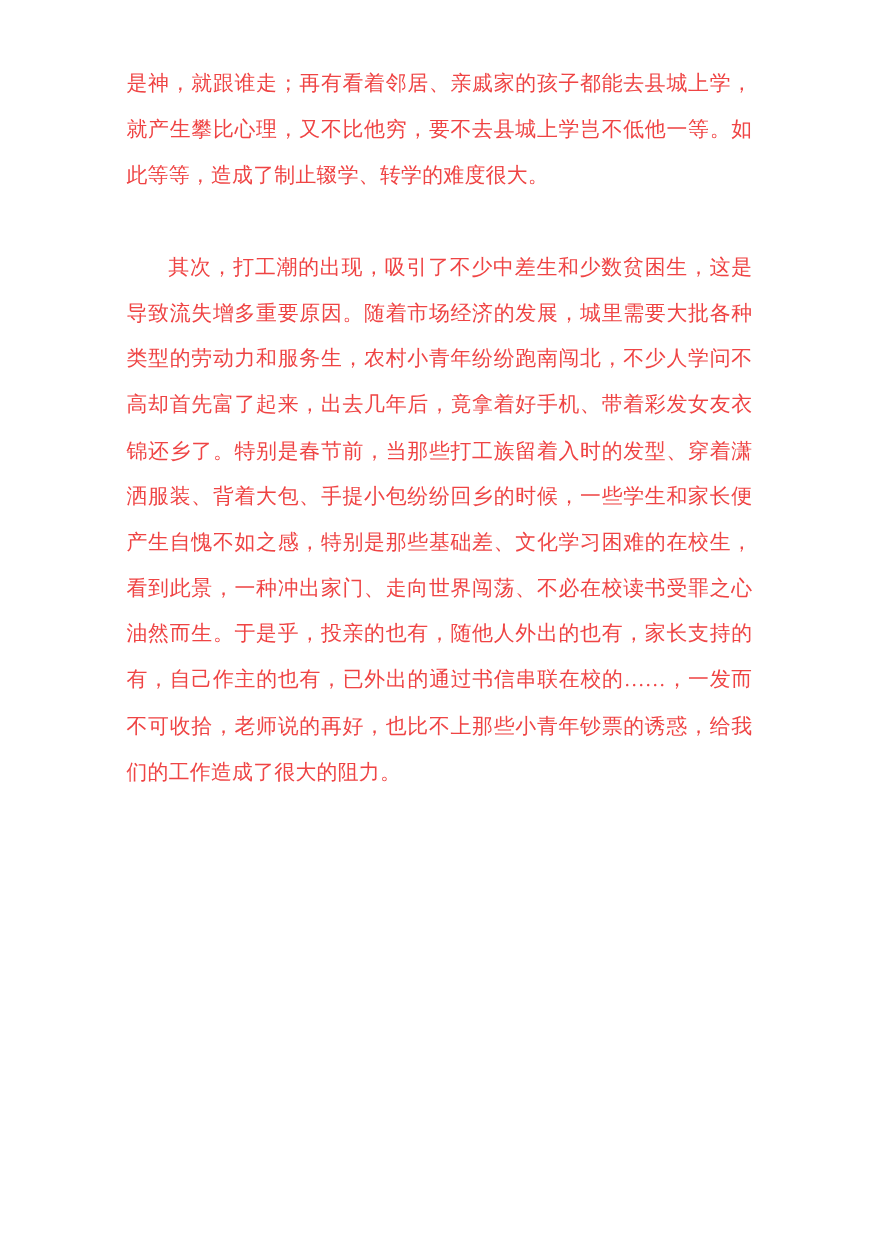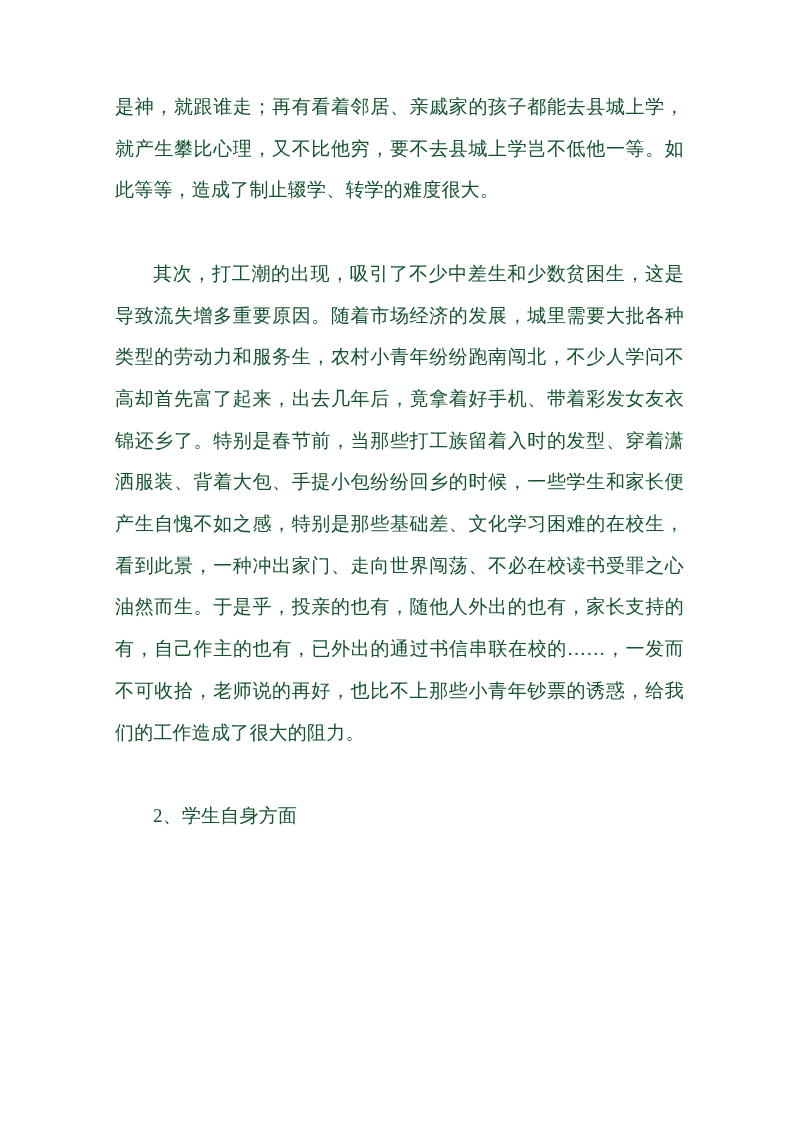--- a/index.html
+++ b/index.html
@@ -6,25 +6,25 @@
     margin: 0;
     padding: 0;
     background: #ffffff;
   }
   .page {
     position: relative;
     width: 793px;
     height: 1122px;
     background: #ffffff;
     box-sizing: border-box;
-    padding: 86px 109px 0 115px;
+    padding: 56px 109px 0 115px;
     overflow: hidden;
     font-family: "Liberation Serif", "DejaVu Serif", serif;
     font-size: 19px;
-    color: #14532d;
+    color: #ef4444;
     line-height: 41.7px;
   }
   .para {
     margin: 0 0 41.7px 0;
     text-align: justify;
     letter-spacing: 0.2px;
   }
   .para.indent {
     text-indent: 2em;
   }
@@ -33,15 +33,14 @@
   }
 </style>
 </head>
 <body>
 
 <div class="page">
   <p class="para">是神，就跟谁走；再有看着邻居、亲戚家的孩子都能去县城上学，就产生攀比心理，又不比他穷，要不去县城上学岂不低他一等。如此等等，造成了制止辍学、转学的难度很大。</p>
 
   <p class="para indent">其次，打工潮的出现，吸引了不少中差生和少数贫困生，这是导致流失增多重要原因。随着市场经济的发展，城里需要大批各种类型的劳动力和服务生，农村小青年纷纷跑南闯北，不少人学问不高却首先富了起来，出去几年后，竟拿着好手机、带着彩发女友衣锦还乡了。特别是春节前，当那些打工族留着入时的发型、穿着潇洒服装、背着大包、手提小包纷纷回乡的时候，一些学生和家长便产生自愧不如之感，特别是那些基础差、文化学习困难的在校生，看到此景，一种冲出家门、走向世界闯荡、不必在校读书受罪之心油然而生。于是乎，投亲的也有，随他人外出的也有，家长支持的有，自己作主的也有，已外出的通过书信串联在校的……，一发而不可收拾，老师说的再好，也比不上那些小青年钞票的诱惑，给我们的工作造成了很大的阻力。</p>
 
-  <p class="para indent heading">2、学生自身方面</p>
 
 </div>
 
 </body></html>

